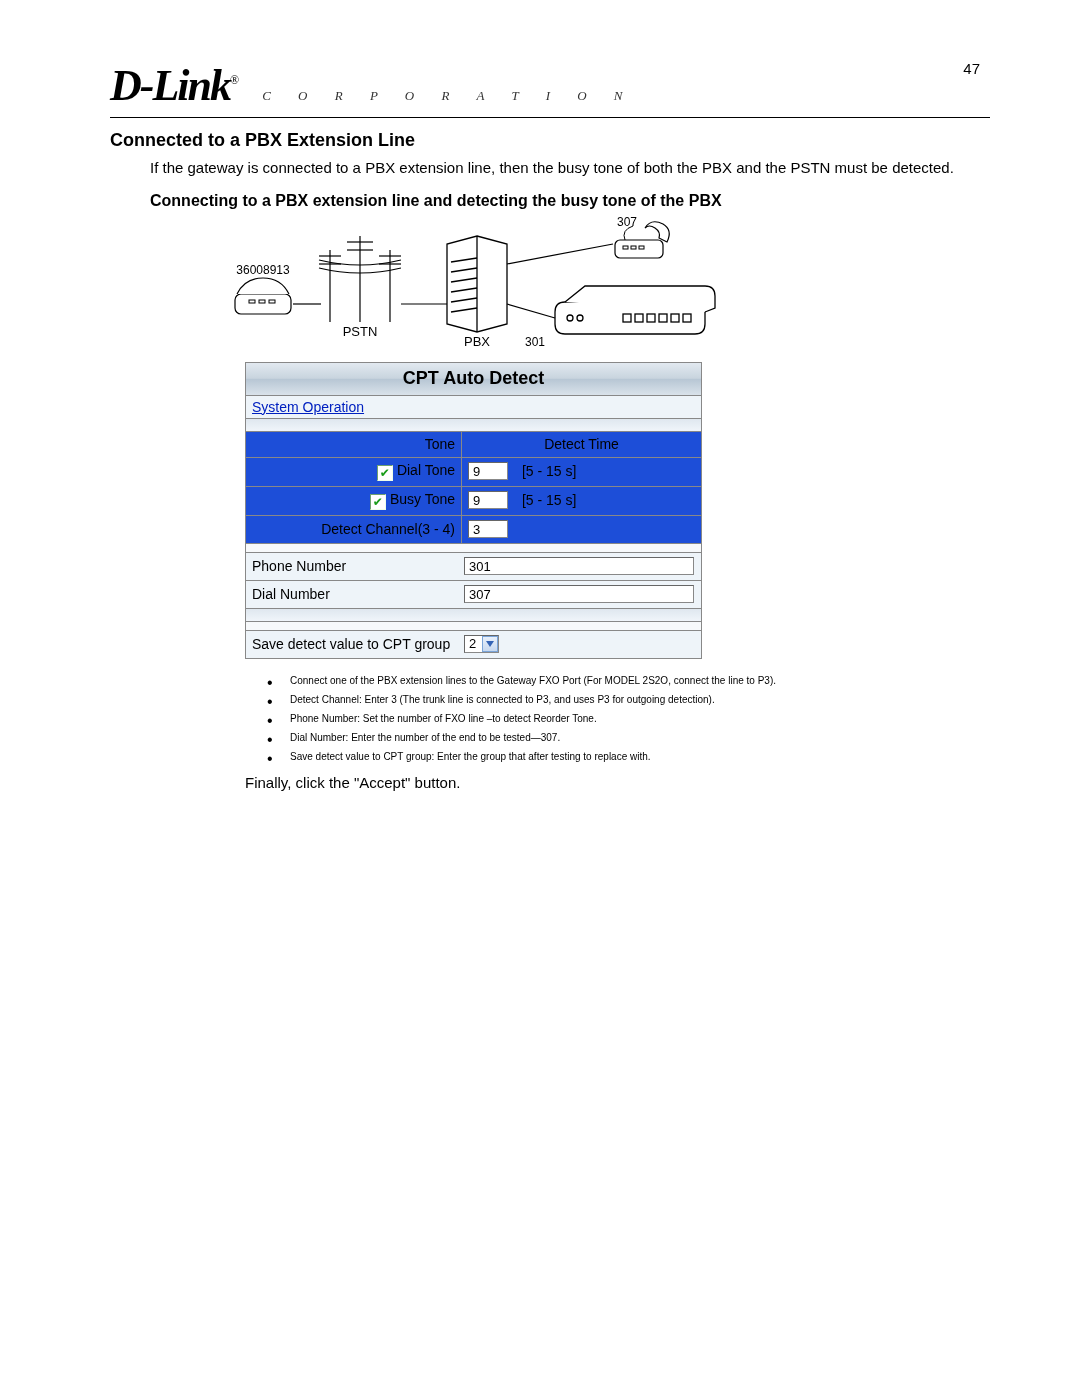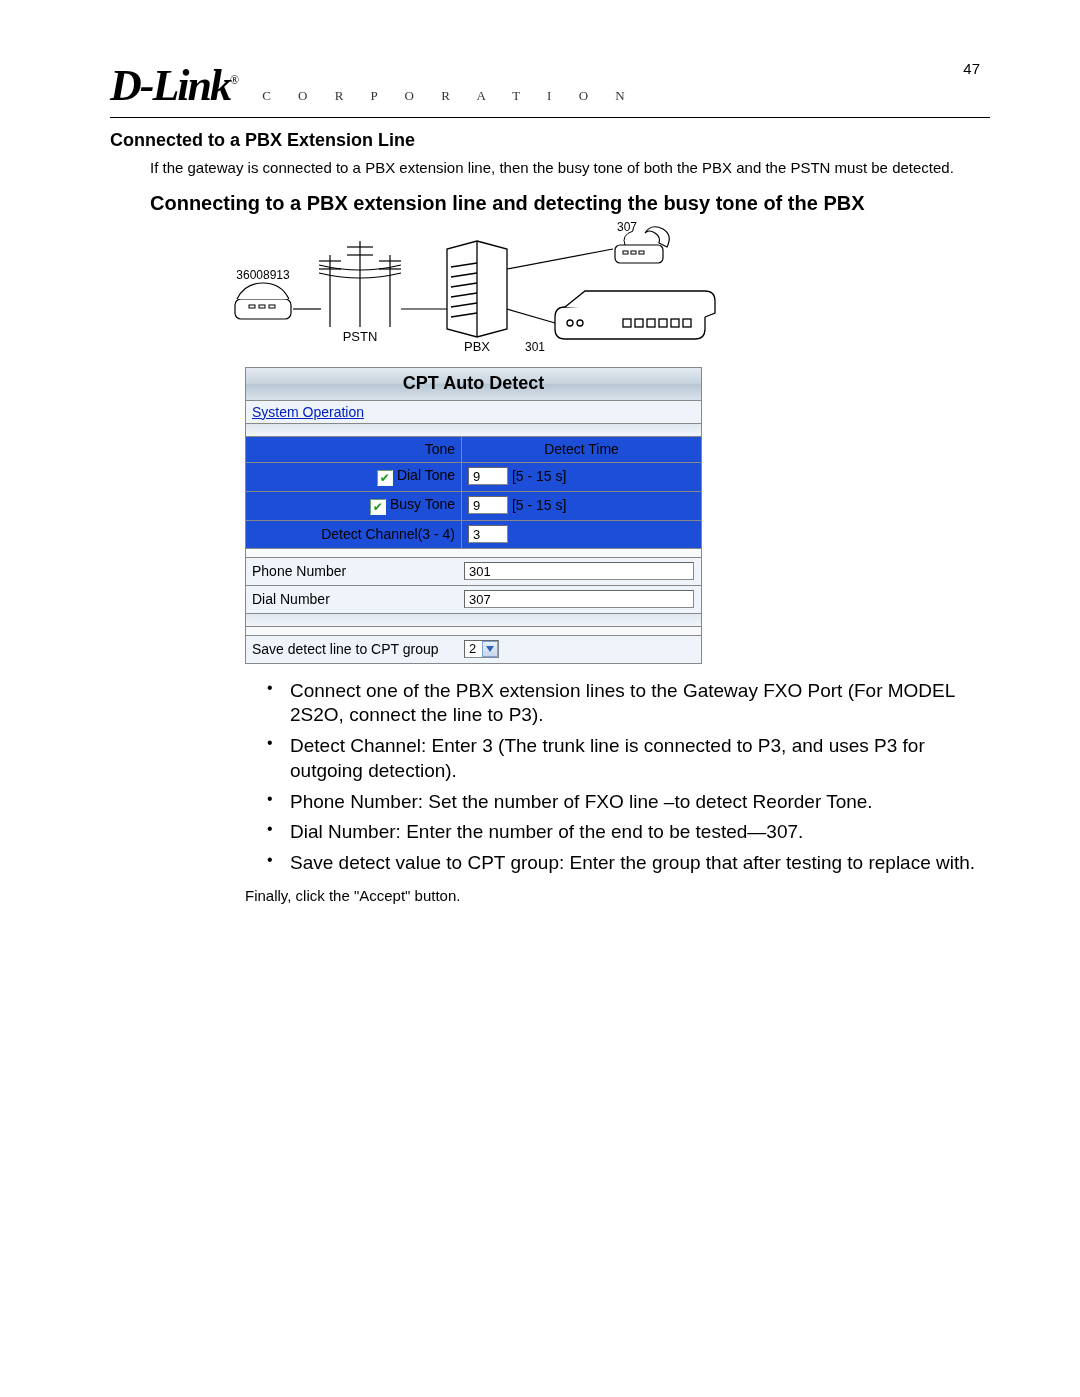--- a/index.html
+++ b/index.html
@@ -40,40 +40,41 @@
     font-weight: normal;
     font-style: normal;
   }
   .brand-sub {
     font-family: "Times New Roman", serif;
     letter-spacing: 12px;
     font-size: 13px;
     color: #333;
     text-transform: uppercase;
     font-weight: 400;
+    font-style: italic;
   }
   hr.brand-rule {
     border: none;
     border-top: 1.5px solid #000;
     margin: 2px 0 12px 0;
   }
   h2.section-title {
     font-size: 18px;
     font-weight: bold;
     margin: 8px 0 8px 0;
   }
   .indent-block {
     margin: 0 20px 0 40px;
   }
   p.para {
     margin: 4px 0 14px 0;
     line-height: 1.25;
   }
   h3.subsection-title {
-    font-size: 20px;
+    font-size: 16px;
     font-weight: bold;
     margin: 14px 0 2px 0;
   }
   
   .diagram-wrap {
     margin: 6px 0 6px 75px;
     width: 510px;
   }
   .diagram-svg {
     display: block;
@@ -164,21 +165,21 @@
     background: #fff;
     height: 18px;
     line-height: 18px;
     padding: 0 4px;
     font-size: 13px;
     font-family: Arial, sans-serif;
     box-sizing: border-box;
   }
   .in-narrow { width: 40px; }
   .in-wide { width: 230px; }
-  .range-label { }
+  .range-label { margin-left: 10px; }
   table.kv {
     width: 100%;
     border-collapse: collapse;
     margin-top: 8px;
   }
   table.kv td {
     border-top: 1px solid #888;
     background: #eef4f9;
     padding: 4px 6px 5px 6px;
     font-size: 14px;
@@ -213,21 +214,21 @@
   .bullets {
     margin: 12px 0 4px 95px;
     padding: 0;
     list-style: none;
     width: 735px;
   }
   .bullets li {
     position: relative;
     padding: 3px 0 3px 45px;
     line-height: 1.3;
-    font-size: 19px;
+    font-size: 10px;
   }
   .bullets li::before {
     content: "•";
     position: absolute;
     left: 22px;
     top: 2px;
     font-size: 16px;
   }
   .final-note {
     margin: 8px 0 0 95px;
@@ -377,21 +378,21 @@
           <td><span class="in in-wide">307</span></td>
         </tr>
       </tbody>
         </table>
 
       <div class="panel-sep" style="border-top:1px solid #888"></div>
 
       <table class="kv">
         <tbody>
             <tr>
-          <td class="klabel">Save detect line to CPT group</td>
+          <td class="klabel">Save detect value to CPT group</td>
           <td>
             <span class="sel">
               <span class="sel-v">2</span>
               <span class="sel-btn">
                 <svg width="8" height="6">
                       <path d="M0 0 L8 0 L4 6 Z" fill="#3463b5"></path>
                     </svg>
               </span>
             </span>
           </td>

